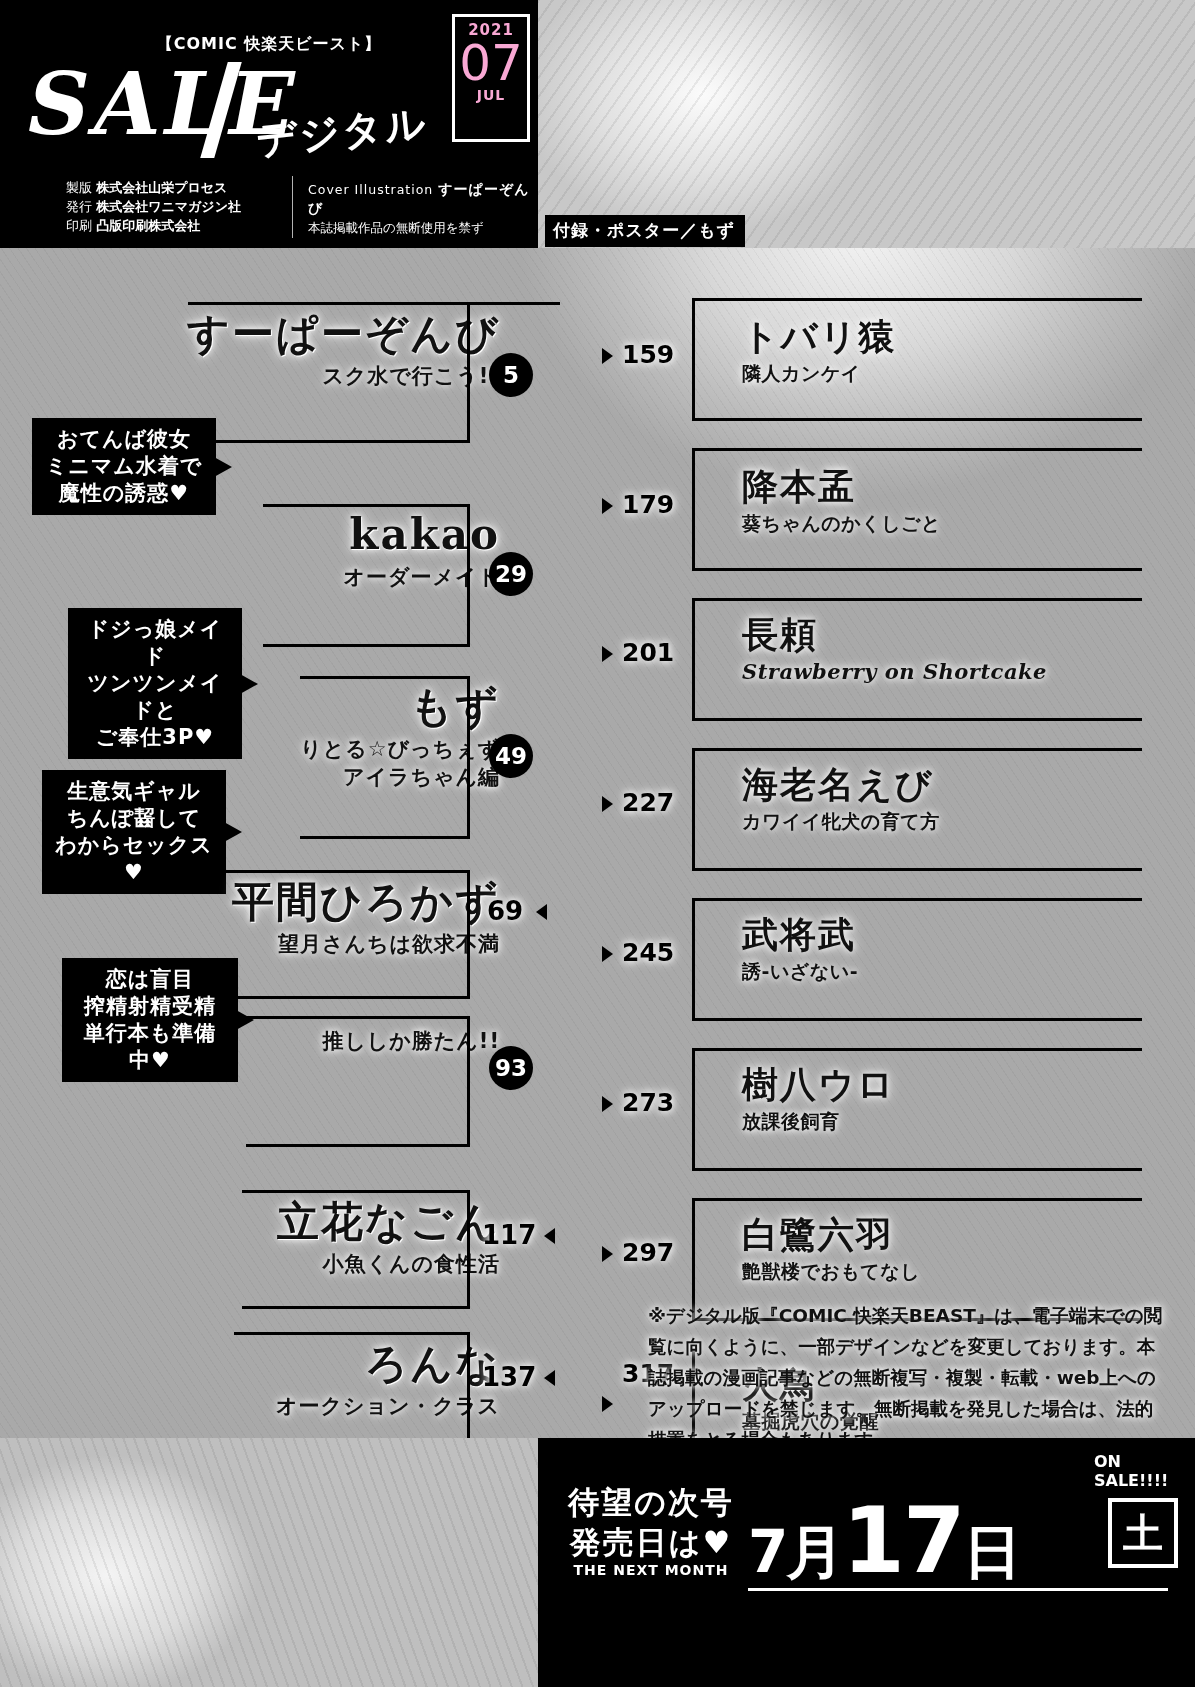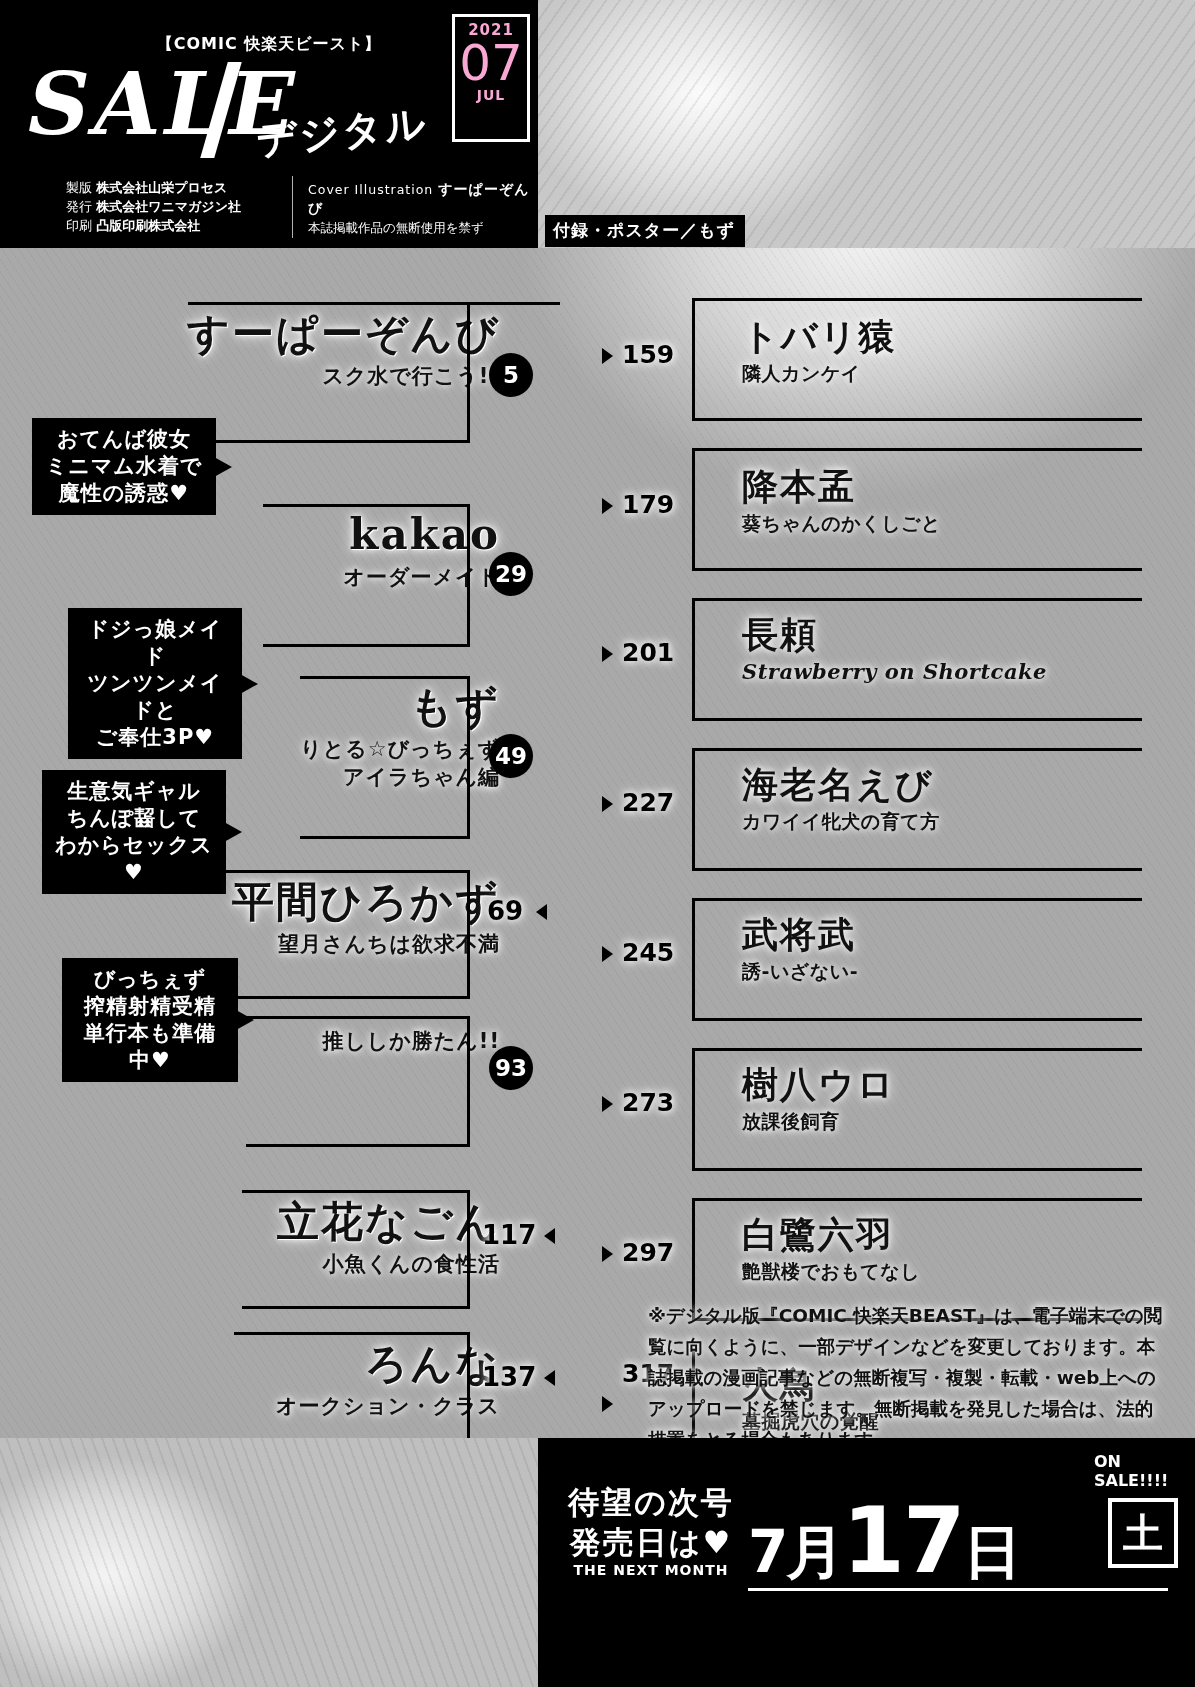--- a/index.html
+++ b/index.html
@@ -198,21 +198,21 @@
       <div class="entryL" style="top:620px;">
         <div class="author">平間ひろかず</div>
         <div class="title">望月さんちは欲求不満</div>
       </div>
       <div class="ruleL" style="left:175px;top:612px;width:275px;"></div>
       <div class="ruleL" style="left:447px;top:612px;width:3px;height:128px;"></div>
       <div class="ruleL" style="left:175px;top:738px;width:275px;"></div>
       <div class="pgnum" style="left:467px;top:638px;">69</div>
       <div class="tri l" style="left:516px;top:646px;"></div>
       <div class="balloon" style="left:42px;top:700px;width:152px;">
-        <div>びっちぇず</div>
+        <div>恋は盲目</div>
         <div>搾精射精受精</div>
         <div>単行本も準備中♥</div>
       </div>
 
       <div class="entryL" style="top:765px;">
         <div class="title">推ししか勝たん!!</div>
       </div>
       <div class="ruleL" style="left:226px;top:758px;width:224px;"></div>
       <div class="ruleL" style="left:447px;top:758px;width:3px;height:130px;"></div>
       <div class="ruleL" style="left:226px;top:886px;width:224px;"></div>

